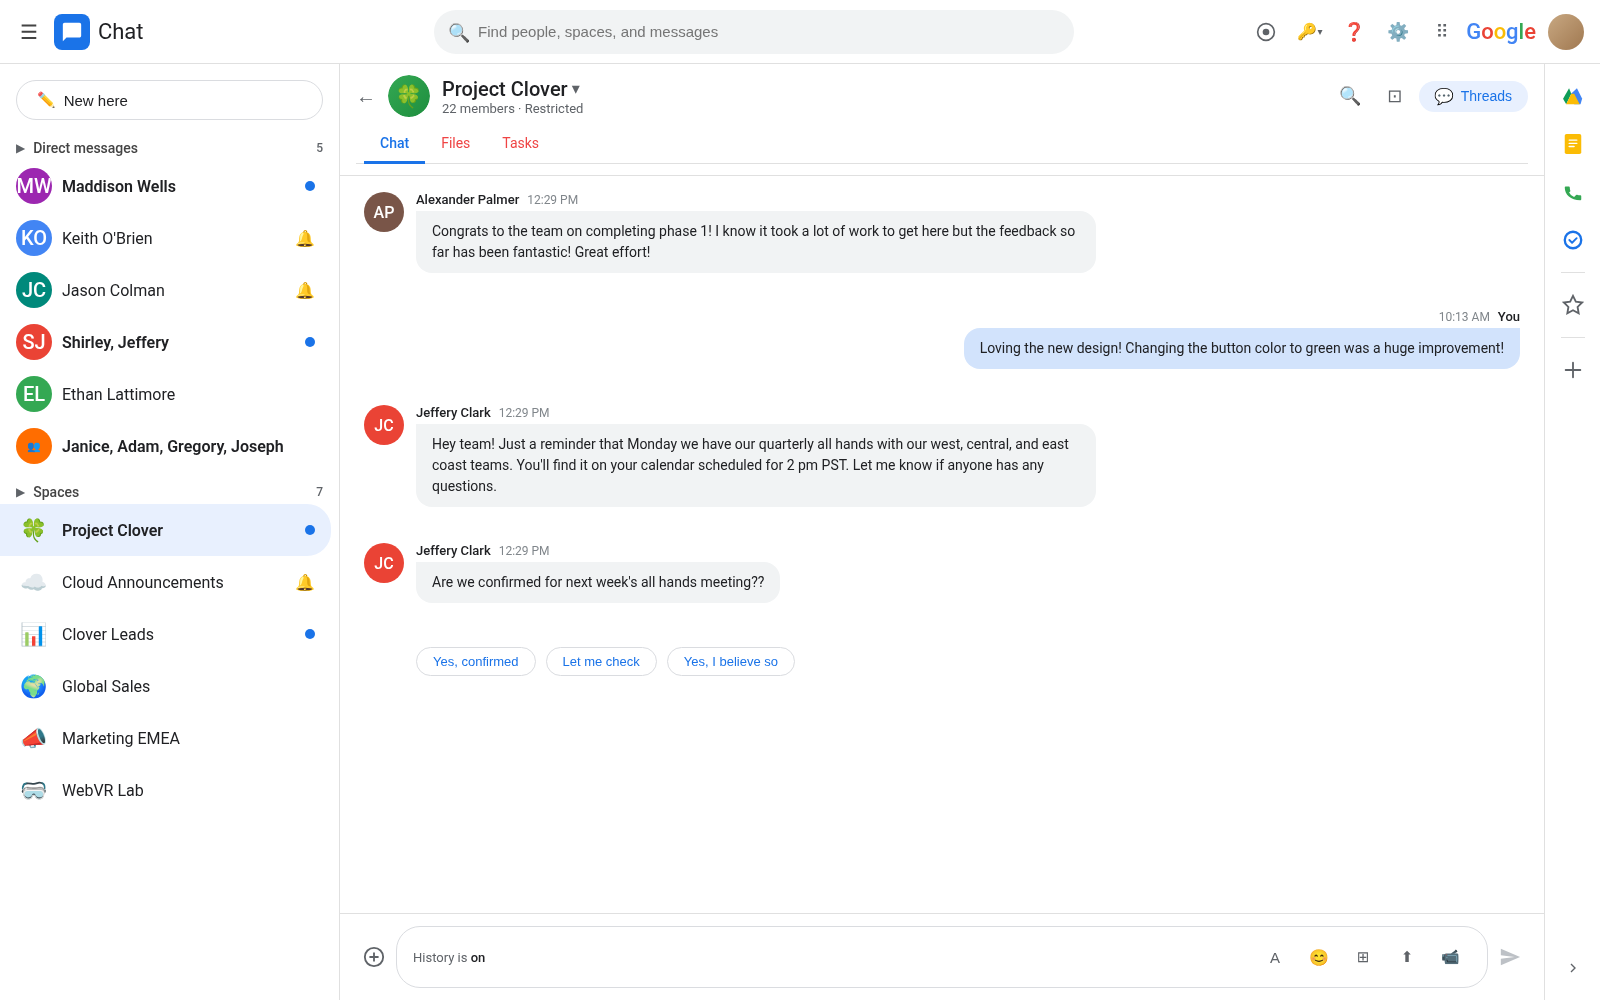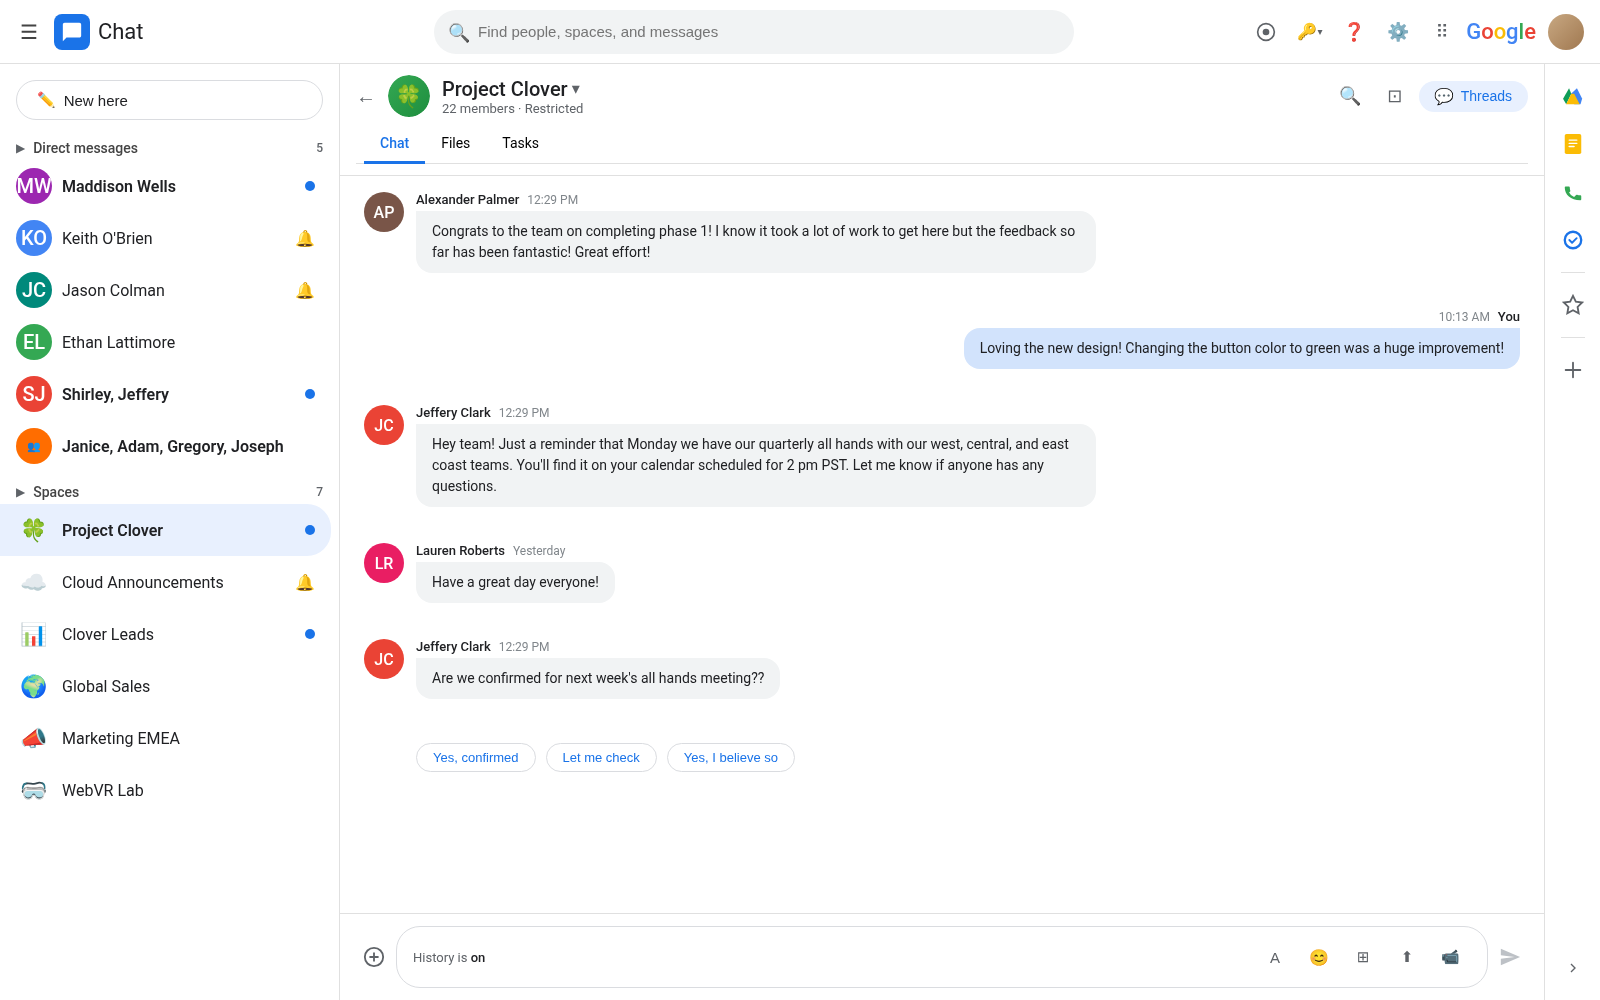--- a/index.html
+++ b/index.html
@@ -82,21 +82,21 @@
     .threads-btn {
       display: flex; align-items: center; gap: 6px;
       background: #e8f0fe; color: #1a73e8; border-radius: 20px;
       padding: 6px 16px; cursor: pointer; font-size: 14px; font-weight: 500;
       border: none;
     }
 
     
     .chat-tabs { display: flex; gap: 0; padding: 0 8px; border-bottom: 1px solid #e0e0e0; }
     .tab {
-      padding: 10px 16px; font-size: 14px; color: #000000; cursor: pointer;
+      padding: 10px 16px; font-size: 14px; color: #ef4444; cursor: pointer;
       border-bottom: 3px solid transparent; margin-bottom: -1px;
     }
     .tab.active { color: #1a73e8; border-bottom-color: #1a73e8; font-weight: 500; }
 
     
     .messages { flex: 1; overflow-y: auto; padding: 16px 24px; display: flex; flex-direction: column; gap: 36px; }
     .msg-row { display: flex; gap: 12px; align-items: flex-start; }
     .msg-avatar { width: 40px; height: 40px; border-radius: 50%; flex-shrink: 0; overflow: hidden; display: flex; align-items: center; justify-content: center; font-size: 16px; font-weight: 500; color: #fff; }
     .msg-content { flex: 1; }
     .msg-header { display: flex; align-items: baseline; gap: 8px; margin-bottom: 4px; }
@@ -219,27 +219,27 @@
       <div class="avatar av-blue">KO</div>
       <span class="name">Keith O'Brien</span>
       <span class="bell">🔔</span>
     </div>
     <div class="sidebar-item">
       <div class="avatar av-teal">JC</div>
       <span class="name">Jason Colman</span>
       <span class="bell">🔔</span>
     </div>
     <div class="sidebar-item">
-      <div class="avatar av-green">EL</div>
-      <span class="name">Ethan Lattimore</span>
-    </div>
-    <div class="sidebar-item">
       <div class="avatar av-red">SJ</div>
       <span class="name bold">Shirley, Jeffery</span>
       <span class="dot"></span>
+    </div>
+    <div class="sidebar-item">
+      <div class="avatar av-green">EL</div>
+      <span class="name">Ethan Lattimore</span>
     </div>
     <div class="sidebar-item">
       <div class="avatar av-orange" style="font-size:11px;">👥</div>
       <span class="name bold">Janice, Adam, Gregory, Joseph</span>
     </div>
 
     <div class="section-header" style="margin-top:8px;">
       <span class="chevron">▶</span>
       <span>Spaces</span>
       <span class="badge">7</span>
@@ -337,30 +337,20 @@
         <div class="msg-avatar av-red">JC</div>
         <div class="msg-content">
           <div class="msg-header">
             <span class="msg-name">Jeffery Clark</span>
             <span class="msg-time">12:29 PM</span>
           </div>
           <div class="msg-bubble">Hey team! Just a reminder that Monday we have our quarterly all hands with our west, central, and east coast teams. You'll find it on your calendar scheduled for 2 pm PST. Let me know if anyone has any questions.</div>
         </div>
       </div>
 
-      <div class="msg-row">
-        <div class="msg-avatar av-pink">LR</div>
-        <div class="msg-content">
-          <div class="msg-header">
-            <span class="msg-name">Lauren Roberts</span>
-            <span class="msg-time">Yesterday</span>
-          </div>
-          <div class="msg-bubble">Have a great day everyone!</div>
-        </div>
-      </div>
 
       <div class="msg-row">
         <div class="msg-avatar av-red">JC</div>
         <div class="msg-content">
           <div class="msg-header">
             <span class="msg-name">Jeffery Clark</span>
             <span class="msg-time">12:29 PM</span>
           </div>
           <div class="msg-bubble">Are we confirmed for next week's all hands meeting??</div>
         </div>

